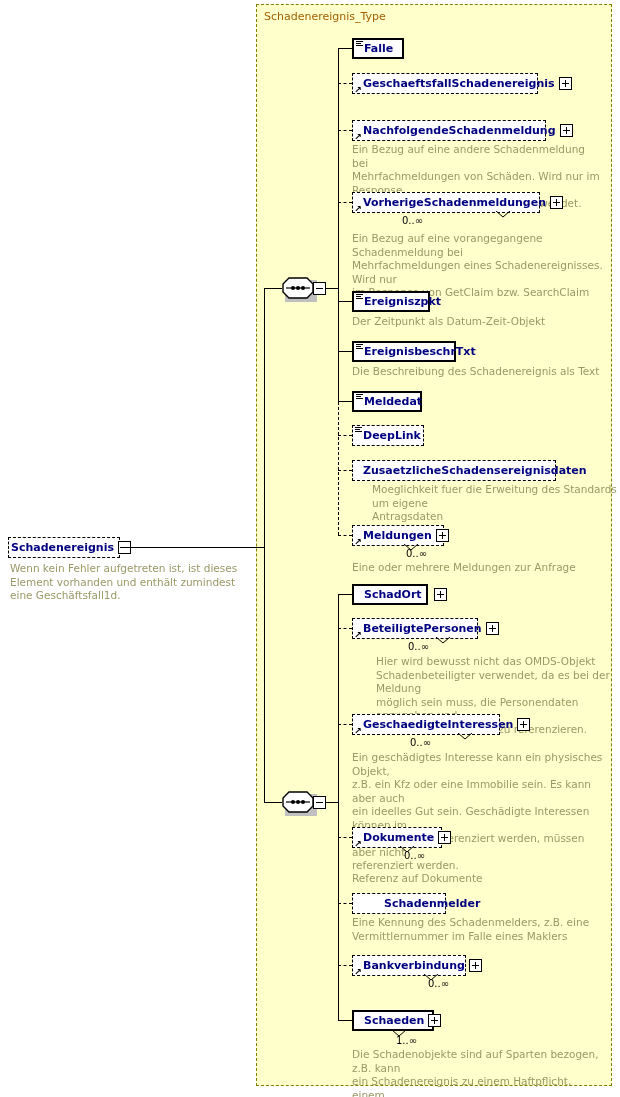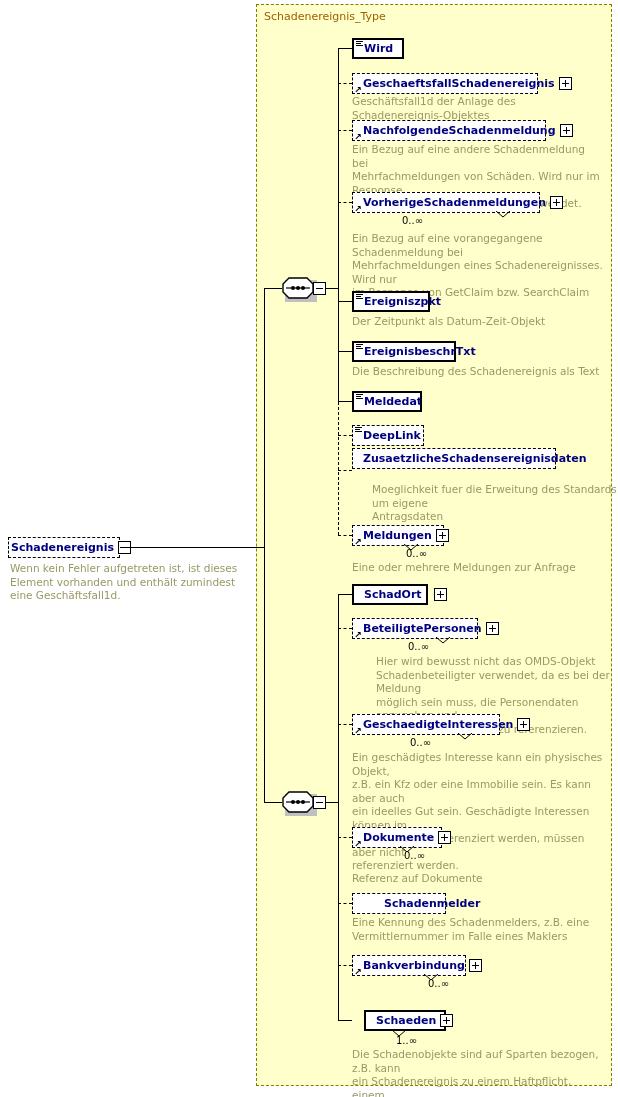--- a/index.html
+++ b/index.html
@@ -171,32 +171,31 @@
 
   <div class="ln v" style="left:338px;top:594px;height:426px;"></div>
 
   <div class="ln h" style="left:338px;top:48px;width:14px;"></div>
   <div class="node req" style="left:352px;top:38px;width:52px;">
     <span class="type-glyph">
         <i></i>
         <i></i>
         <i></i>
       </span>
-    <span class="node-label">Wird</span>
+    <span class="node-label">Falle</span>
     <span class="shadow"></span>
   </div>
 
   <div class="dln h" style="left:338px;top:83px;width:14px;"></div>
   <div class="node opt" style="left:352px;top:73px;width:186px;">
     <span class="node-label">GeschaeftsfallSchadenereignis</span>
     <span class="pm plus"></span>
     <span class="ref-arrow">↗</span>
     <span class="shadow"></span>
   </div>
-  <div class="anno" style="left:352px;top:95px;width:250px;">Geschäftsfall1d der Anlage des Schadenereignis-Objektes</div>
 
   <div class="dln h" style="left:338px;top:130px;width:14px;"></div>
   <div class="node opt" style="left:352px;top:120px;width:194px;">
     <span class="node-label">NachfolgendeSchadenmeldung</span>
     <span class="pm plus"></span>
     <span class="ref-arrow">↗</span>
     <span class="shadow"></span>
   </div>
   <div class="anno" style="left:352px;top:143px;width:252px;">Ein Bezug auf eine andere Schadenmeldung bei
 Mehrfachmeldungen von Schäden. Wird nur im Response
@@ -258,21 +257,21 @@
     <span class="type-glyph">
         <i></i>
         <i></i>
         <i></i>
       </span>
     <span class="node-label">DeepLink</span>
     <span class="shadow"></span>
   </div>
 
   <div class="dln h" style="left:338px;top:470px;width:14px;"></div>
-  <div class="node opt" style="left:352px;top:448px;width:204px;">
+  <div class="node opt" style="left:352px;top:460px;width:204px;">
     <span class="node-label">ZusaetzlicheSchadensereignisdaten</span>
     <span class="shadow"></span>
   </div>
   <div class="anno" style="left:352px;top:483px;width:252px;margin-left:20px;">Moeglichkeit fuer die Erweitung des Standards um eigene
 Antragsdaten</div>
 
   <div class="dln h" style="left:338px;top:535px;width:14px;"></div>
   <div class="node opt" style="left:352px;top:525px;width:92px;">
     <span class="node-label">Meldungen</span>
     <span class="pm plus"></span>
@@ -352,21 +351,21 @@
     <span class="pm plus"></span>
     <span class="ref-arrow">↗</span>
     <span class="shadow"></span>
   </div>
   <svg class="repeat-mark" style="left:424px;top:974px;" viewBox="0 0 14 7">
     <polyline points="0,0 7,6 14,0" fill="none" stroke="#000" stroke-width="1"></polyline>
   </svg>
   <div class="mult" style="left:428px;top:978px;">0..∞</div>
 
   <div class="ln h" style="left:338px;top:1020px;width:14px;"></div>
-  <div class="node req" style="left:364px;top:1010px;width:82px;">
+  <div class="node req" style="left:352px;top:1010px;width:82px;">
     <span class="node-label">Schaeden</span>
     <span class="pm plus"></span>
     <span class="shadow"></span>
   </div>
   <svg class="repeat-mark" style="left:392px;top:1030px;" viewBox="0 0 14 7">
     <polyline points="0,0 7,6 14,0" fill="none" stroke="#000" stroke-width="1"></polyline>
   </svg>
   <div class="mult" style="left:396px;top:1035px;">1..∞</div>
   <div class="anno" style="left:352px;top:1048px;width:252px;">Die Schadenobjekte sind auf Sparten bezogen, z.B. kann
 ein Schadenereignis zu einem Haftpflicht, einem

